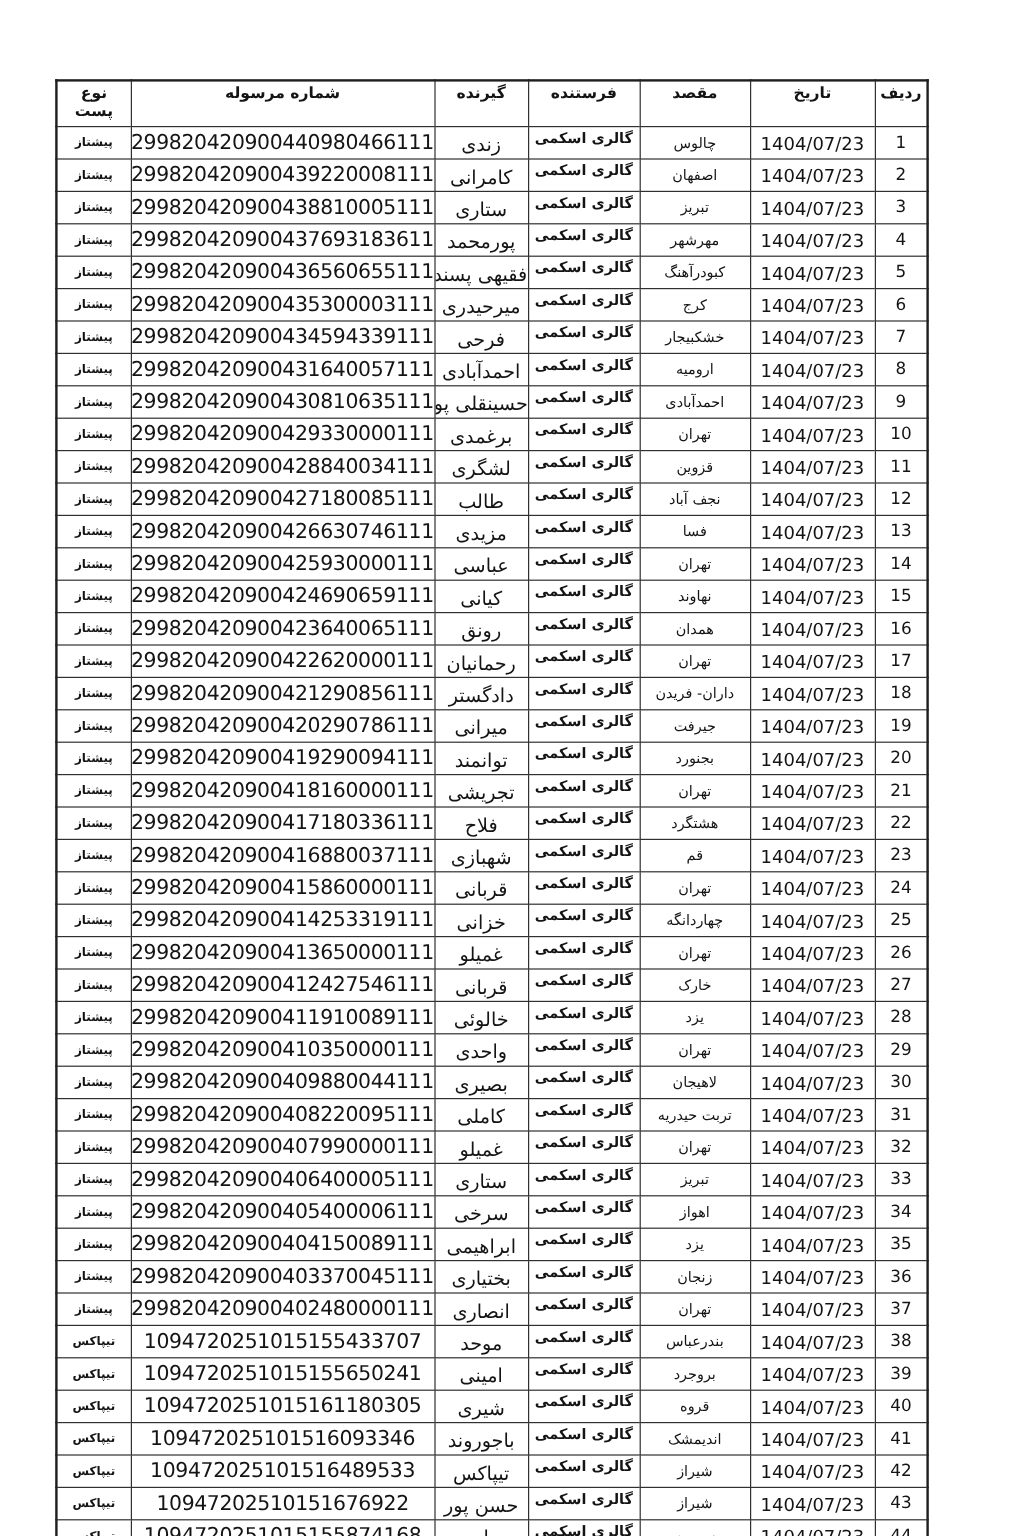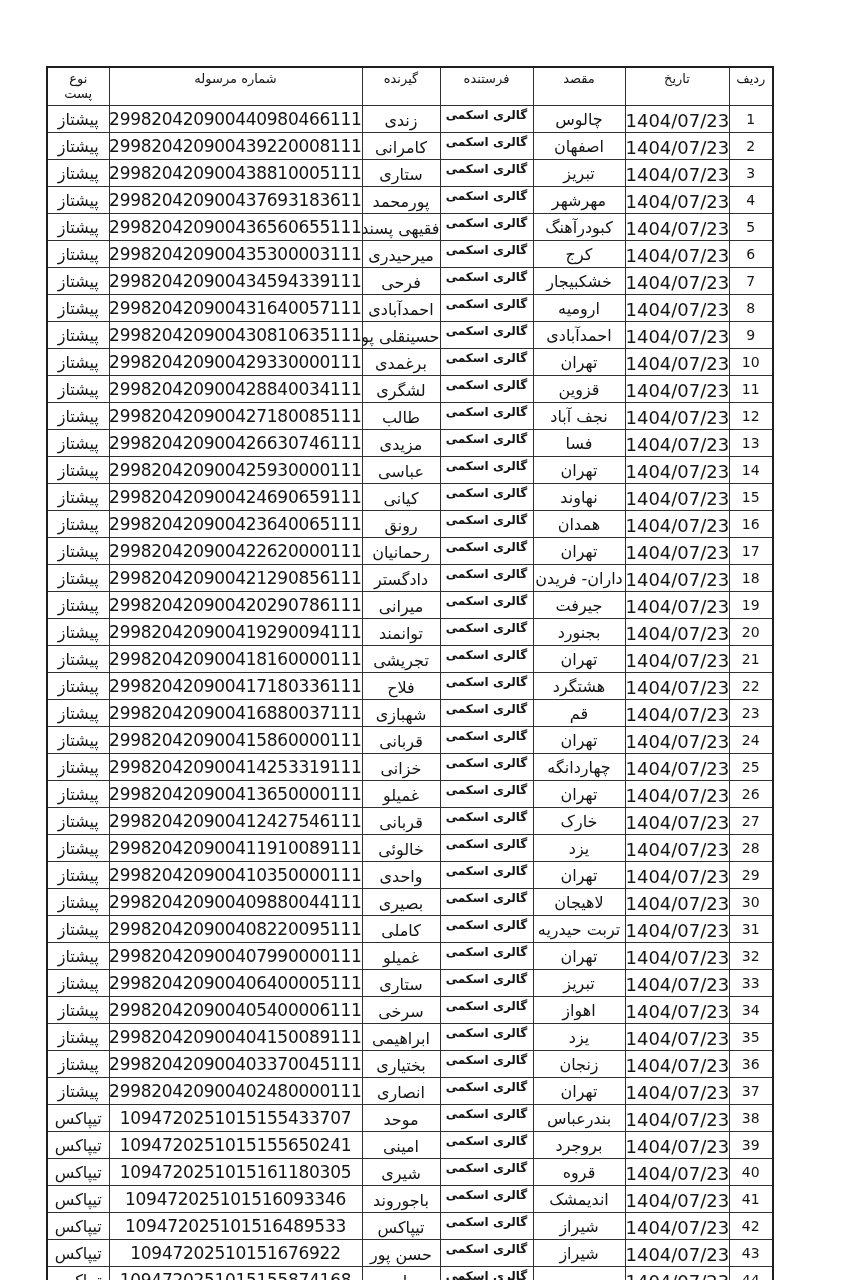--- a/index.html
+++ b/index.html
@@ -25,33 +25,33 @@
     border:1px solid #303030;
     text-align:center;
     vertical-align:middle;
     padding:0;
     overflow:hidden;
     white-space:nowrap;
   }
   thead th{
     height:34px;
     font-size:13px;
-    font-weight:normal;
+    font-weight:bold;
     vertical-align:top;
     padding-top:3px;
   }
   th.h-type{white-space:pre-line;line-height:15px;}
   tbody td{height:23px;}
   .col-num{font-size:14px;}
-  .col-date{font-size:18px;direction:ltr;padding-top:2px;}
-  .col-dest{font-size:16px;}
+  .col-date{font-size:15px;direction:ltr;padding-top:2px;}
+  .col-dest{font-size:12px;}
   .col-sender{font-size:12px;font-weight:bold;vertical-align:top;padding-top:2px;}
   .col-receiver{font-size:16px;padding-top:3px;}
   .col-tracking{font-size:17px;letter-spacing:-0.3px;}
-  .col-type{font-size:16px;font-weight:normal;}
+  .col-type{font-size:10px;font-weight:bold;}
 </style>
 </head>
 <body>
 
 <div class="sheet">
   <table class="shipments">
     <colgroup>
       <col style="width:44px">
       <col style="width:104px">
       <col style="width:92px">

